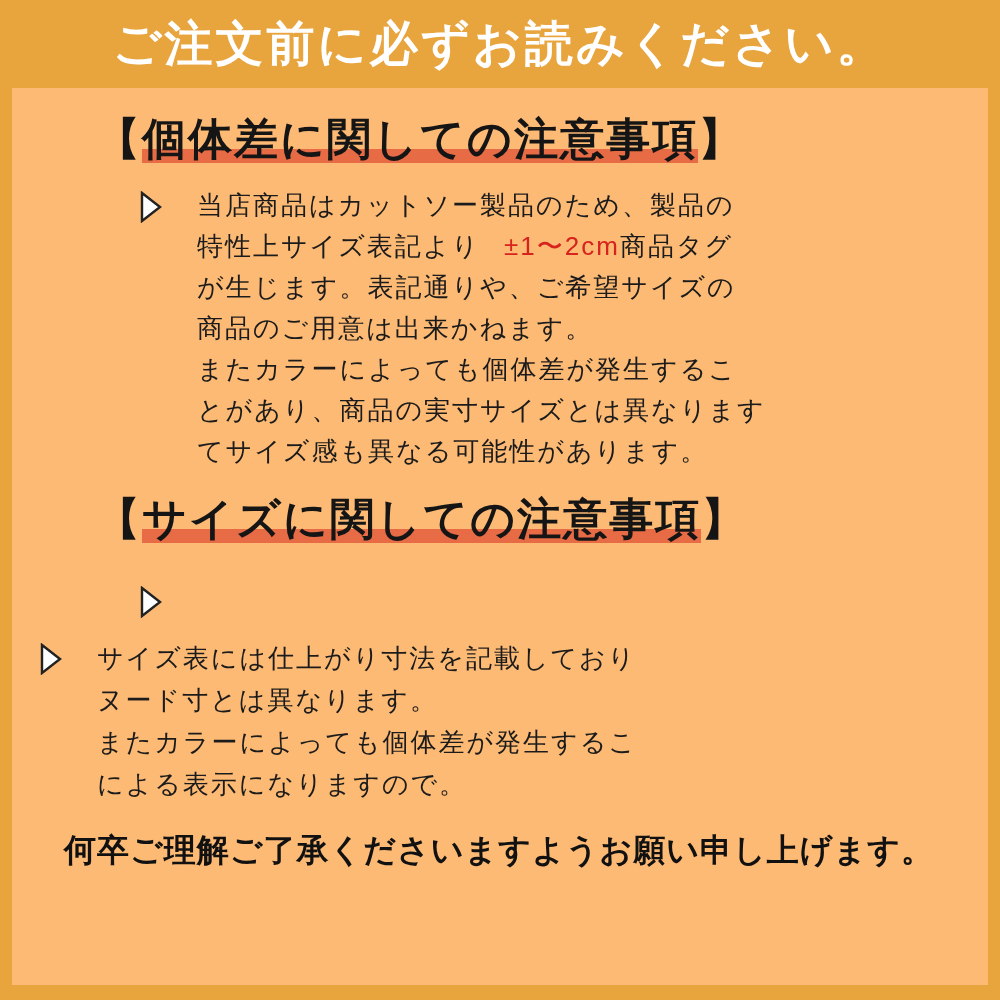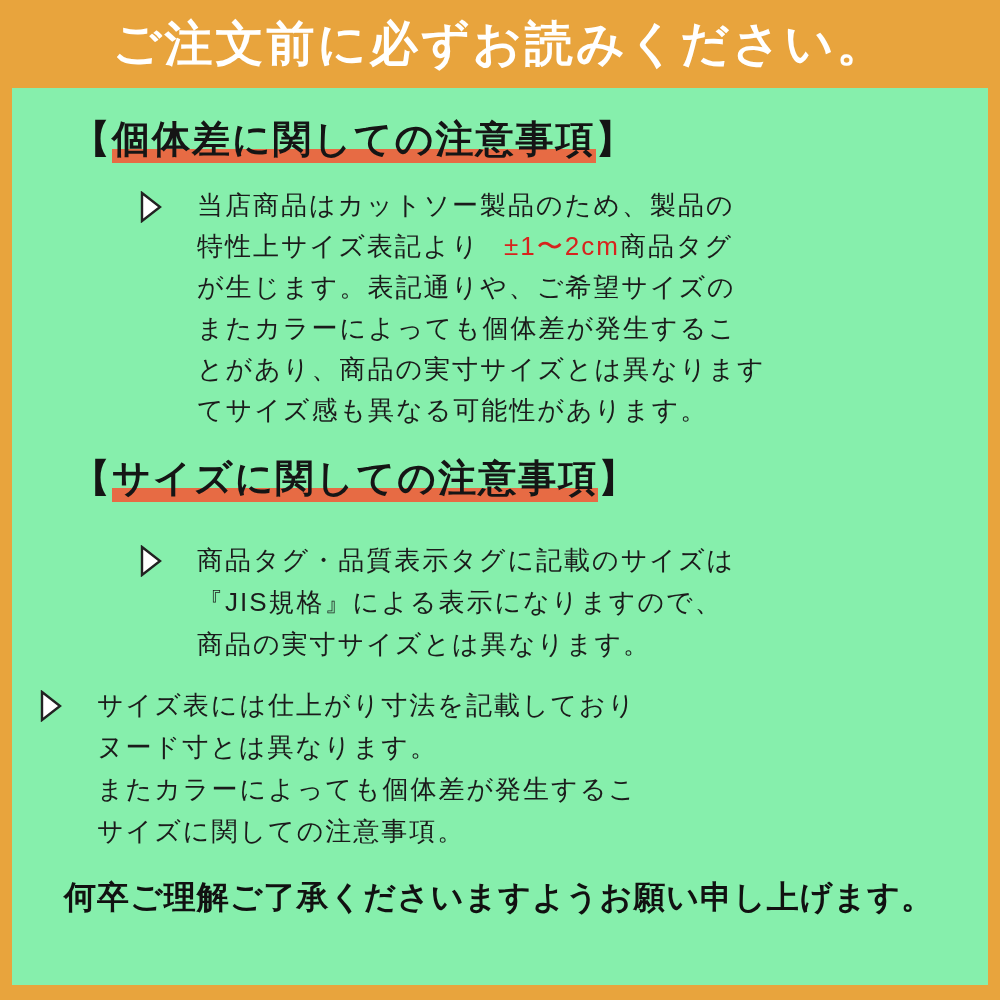--- a/index.html
+++ b/index.html
@@ -3,36 +3,36 @@
 <meta charset="utf-8">
 <style>
   html,body{margin:0;padding:0;}
   body{
     width:1000px;height:1000px;overflow:hidden;
     font-family:"Liberation Sans","DejaVu Sans",sans-serif;
     color:#1b1b1b;background:#fff;
   }
   .frame{
     width:1000px;height:1000px;box-sizing:border-box;
-    background:#86efac;
+    background:#fdba74;
     border-left:12px solid #E8A43D;
     border-right:12px solid #E8A43D;
     border-bottom:15px solid #E8A43D;
   }
   .banner{
     height:88px;background:#E8A43D;
     display:flex;align-items:center;justify-content:center;
   }
   .banner-title{
     color:#ffffff;font-weight:bold;font-size:48px;letter-spacing:3px;
     white-space:nowrap;
   }
   .heading{
-    margin:24px 0 0 60px;
-    font-size:38px;font-weight:bold;line-height:54px;letter-spacing:2px;
+    margin:24px 0 0 84px;
+    font-size:44px;font-weight:bold;line-height:54px;letter-spacing:2px;
     white-space:nowrap;color:#151515;
   }
   .heading .hl{
     display:inline-block;line-height:54px;
     background:linear-gradient(#E76B44,#E76B44) no-repeat left calc(100% - 3px)/100% 14px;
   }
   .bullet{
     display:flex;align-items:flex-start;
     padding-left:128px;
   }
@@ -67,52 +67,48 @@
   <div class="bullet mt-b1">
     <span class="tri">
       <svg width="22" height="32" viewBox="0 0 22 32" aria-hidden="true">
         <polygon points="2,2 20,16 2,30" fill="#ffffff" stroke="#222222" stroke-width="2.4"></polygon>
       </svg>
     </span>
     <div class="lines">
       <div class="line">当店商品はカットソー製品のため、製品の</div>
       <div class="line"><span>特性上サイズ表記より</span><span class="red">±1〜2cm</span><span>商品タグ</span></div>
       <div class="line">が生じます。表記通りや、ご希望サイズの</div>
+      <div class="line">商品のご用意は出来かねます。</div>
       <div class="line">またカラーによっても個体差が発生するこ</div>
       <div class="line">とがあり、商品の実寸サイズとは異なります</div>
       <div class="line">てサイズ感も異なる可能性があります。</div>
     </div>
   </div>
 
   <div class="heading mt-h2">
     <span>【</span><span class="hl">サイズに関しての注意事項</span><span>】</span>
   </div>
 
   <div class="bullet b2 mt-b2">
     <span class="tri">
       <svg width="22" height="32" viewBox="0 0 22 32" aria-hidden="true">
         <polygon points="2,2 20,16 2,30" fill="#ffffff" stroke="#222222" stroke-width="2.4"></polygon>
       </svg>
     </span>
-    <div class="lines">
-      <div class="line">商品タグ・品質表示タグに記載のサイズは</div>
-      <div class="line">『JIS規格』による表示になりますので、</div>
-      <div class="line">商品の実寸サイズとは異なります。</div>
-    </div>
   </div>
 
   <div class="bullet b3 mt-b3">
     <span class="tri">
       <svg width="22" height="32" viewBox="0 0 22 32" aria-hidden="true">
         <polygon points="2,2 20,16 2,30" fill="#ffffff" stroke="#222222" stroke-width="2.4"></polygon>
       </svg>
     </span>
     <div class="lines">
       <div class="line">サイズ表には仕上がり寸法を記載しており</div>
       <div class="line">ヌード寸とは異なります。</div>
       <div class="line">またカラーによっても個体差が発生するこ</div>
-      <div class="line">サイズに関しての注意事項。</div>
+      <div class="line">による表示になりますので。</div>
     </div>
   </div>
 
   <div class="footer-note">何卒ご理解ご了承くださいますようお願い申し上げます。</div>
 
 </div>
 
 </body></html>

